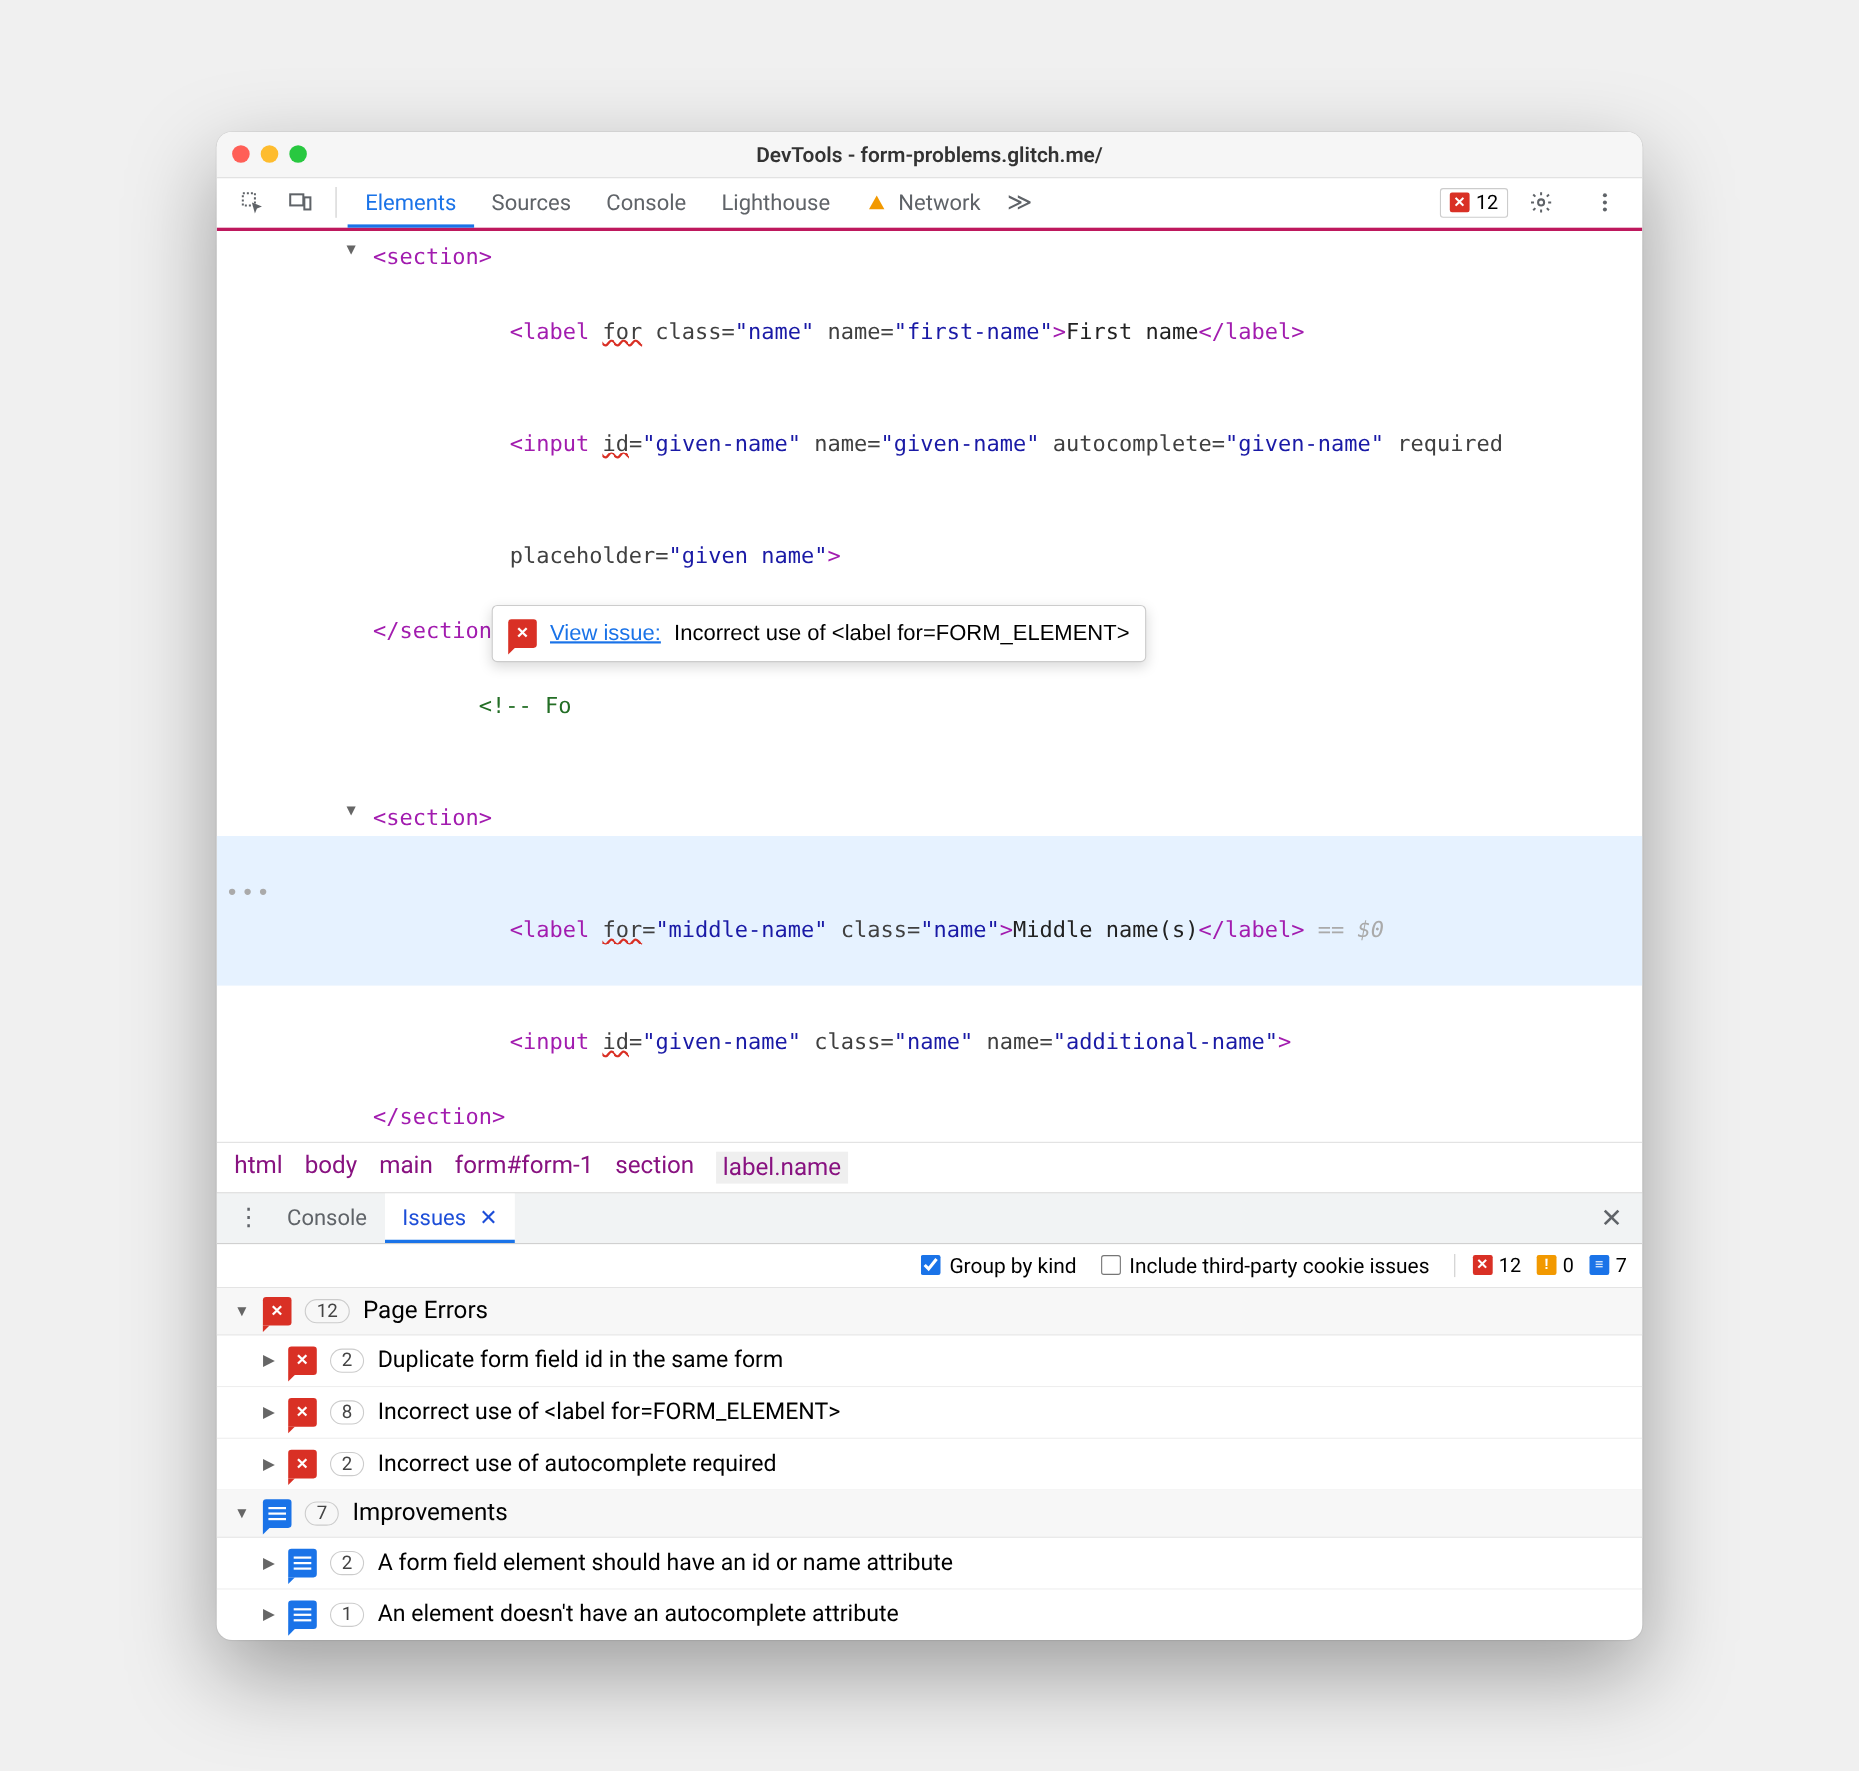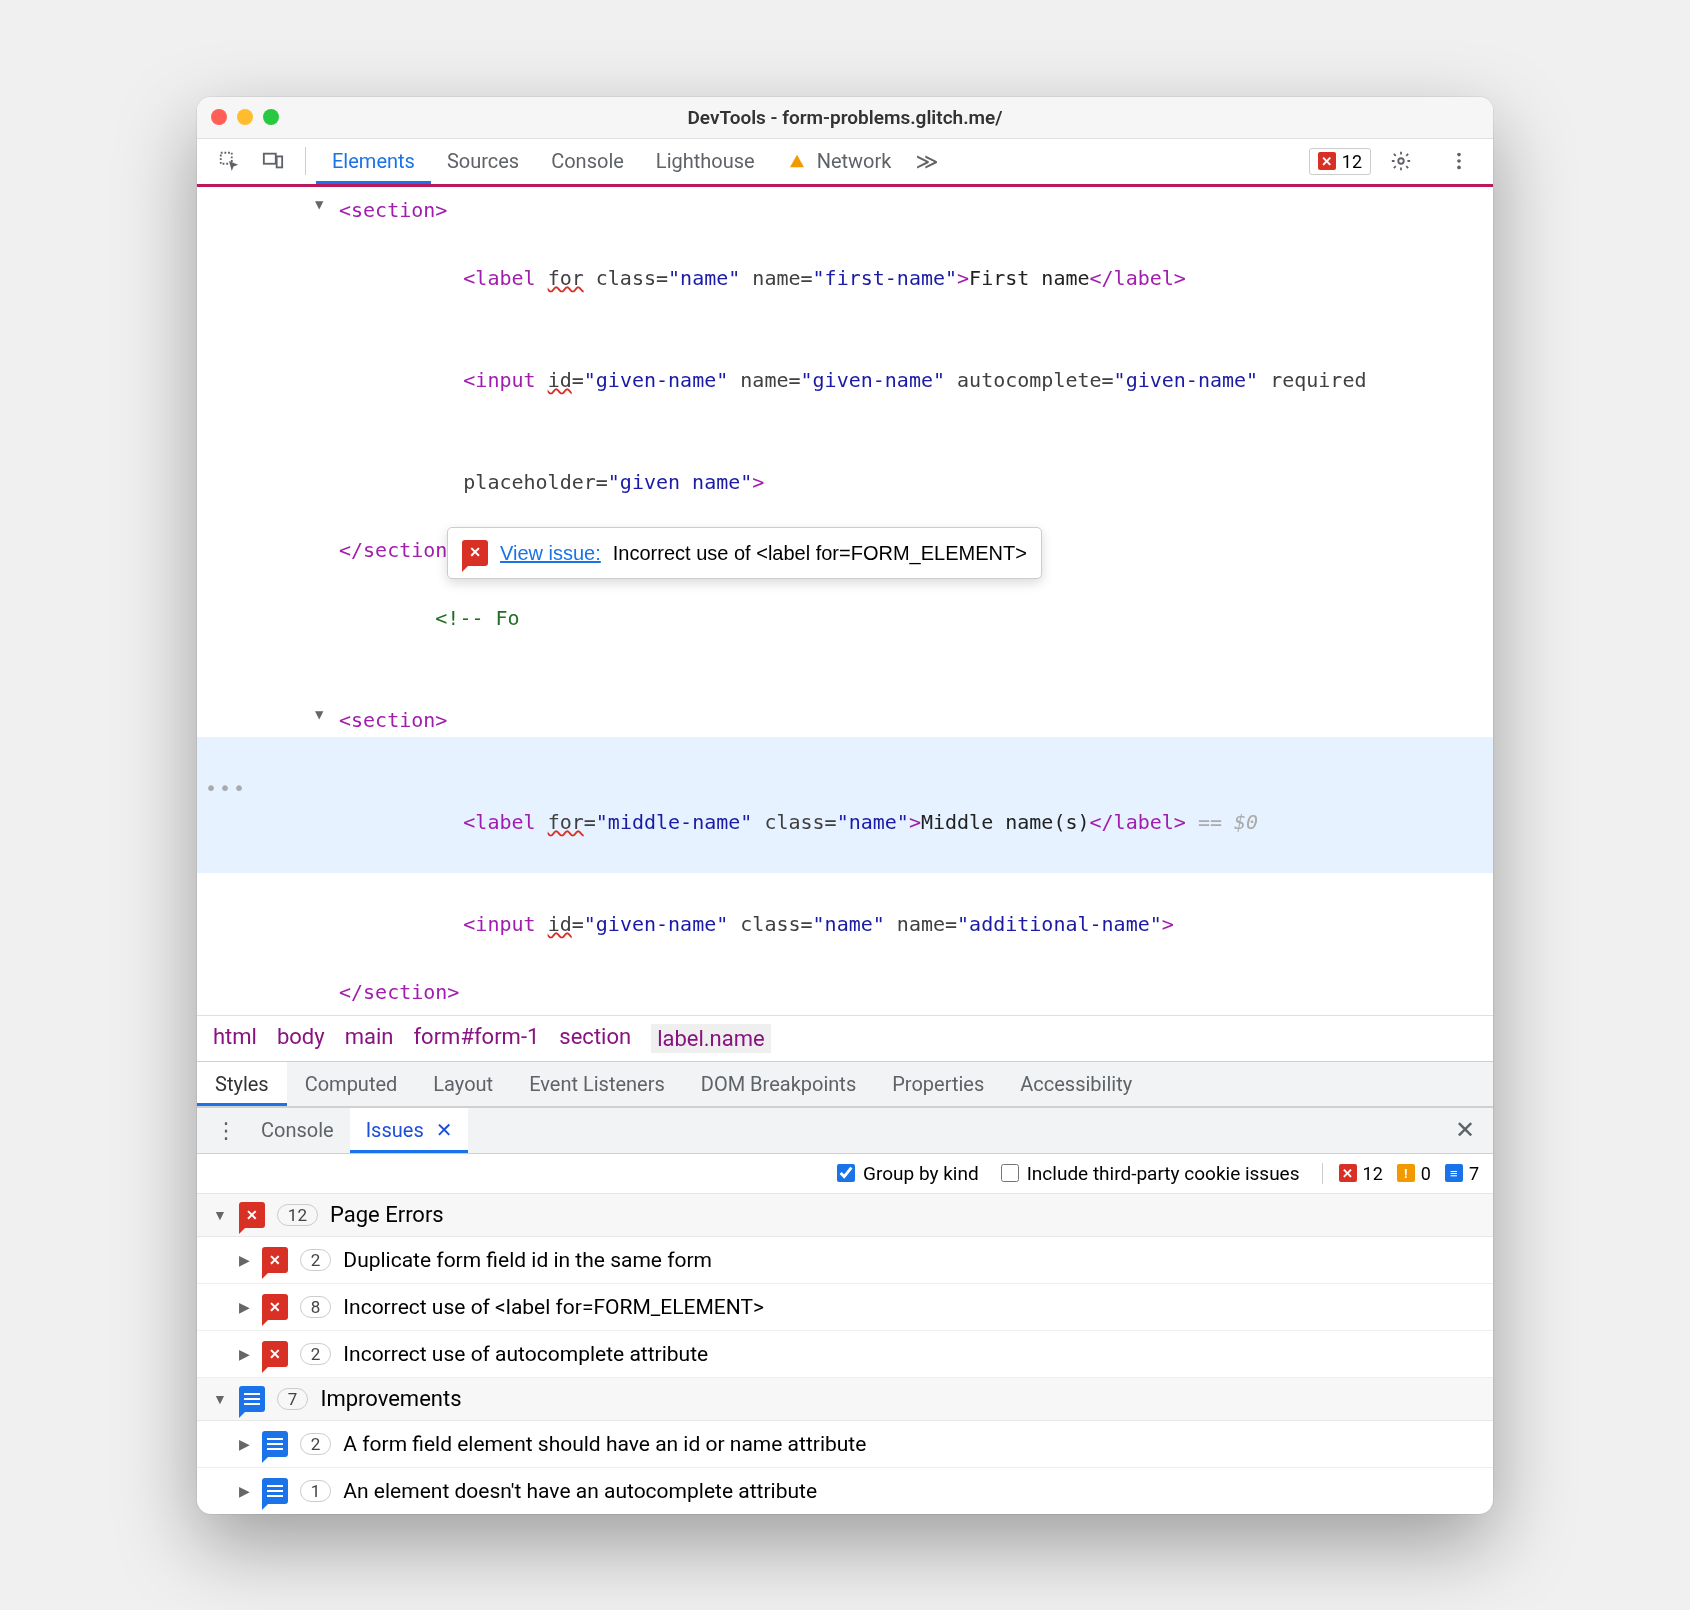--- a/index.html
+++ b/index.html
@@ -239,29 +239,20 @@
 
   <div class="breadcrumbs">
     <span class="crumb">html</span>
     <span class="crumb">body</span>
     <span class="crumb">main</span>
     <span class="crumb">form#form-1</span>
     <span class="crumb">section</span>
     <span class="crumb active">label.name</span>
   </div>
 
-  <div class="styles-tabs">
-    <div class="stab active">Styles</div>
-    <div class="stab">Computed</div>
-    <div class="stab">Layout</div>
-    <div class="stab">Event Listeners</div>
-    <div class="stab">DOM Breakpoints</div>
-    <div class="stab">Properties</div>
-    <div class="stab">Accessibility</div>
-  </div>
 
 
   <div class="drawer">
     <div class="drawer-tabs">
       <span class="kebab">⋮</span>
       <div class="drawer-tab">Console</div>
       <div class="drawer-tab active">
         <span>Issues</span>
         <span style="margin-left:6px">✕</span>
       </div>
@@ -308,21 +299,21 @@
     <div class="issue-row">
       <span class="tri">▶</span>
       <span class="err-bubble">✕</span>
       <span class="pill">8</span>
       <span>Incorrect use of &lt;label for=FORM_ELEMENT&gt;</span>
     </div>
     <div class="issue-row">
       <span class="tri">▶</span>
       <span class="err-bubble">✕</span>
       <span class="pill">2</span>
-      <span>Incorrect use of autocomplete attribute</span>
+      <span>Incorrect use of autocomplete required</span>
     </div>
 
     <div class="issue-group-hdr">
       <span class="tri">▼</span>
       <span class="info-bubble"></span>
       <span class="pill">7</span>
       <span style="font-size:22px">Improvements</span>
     </div>
     <div class="issue-row">
       <span class="tri">▶</span>

